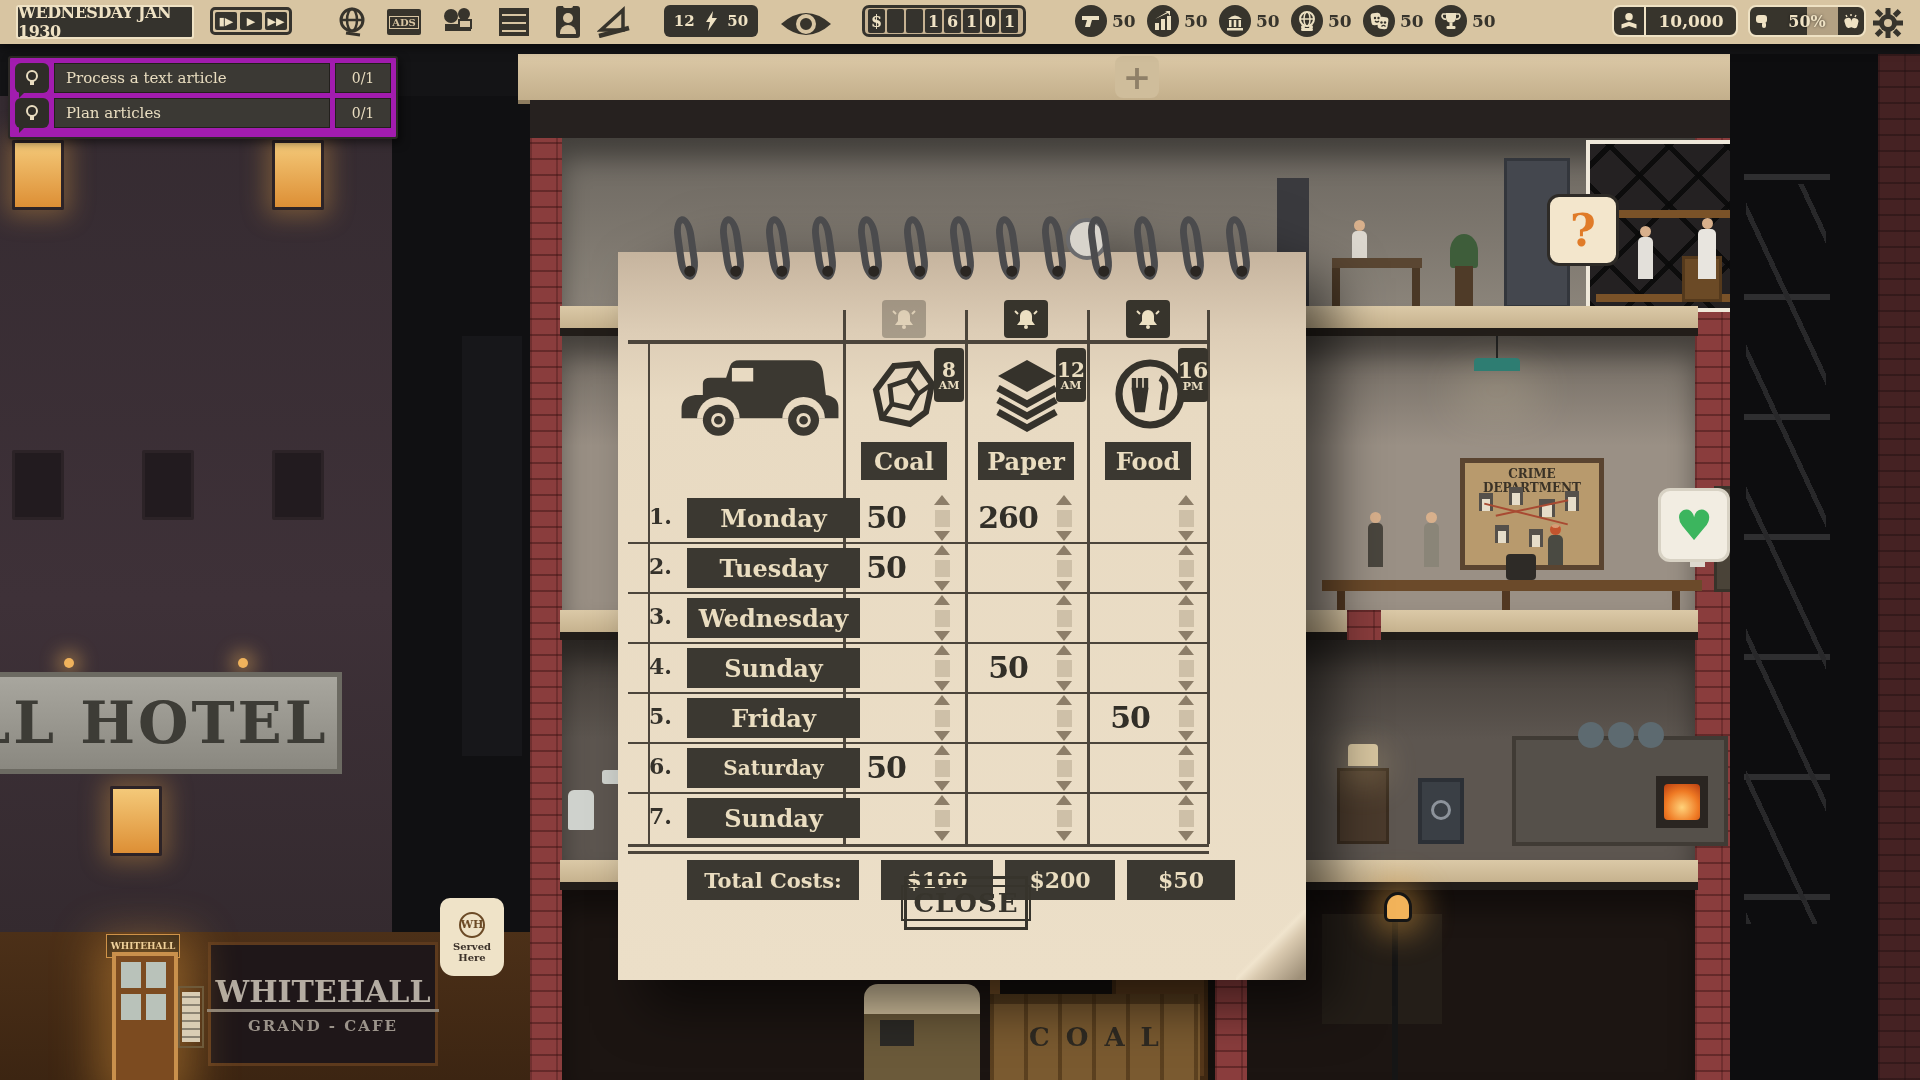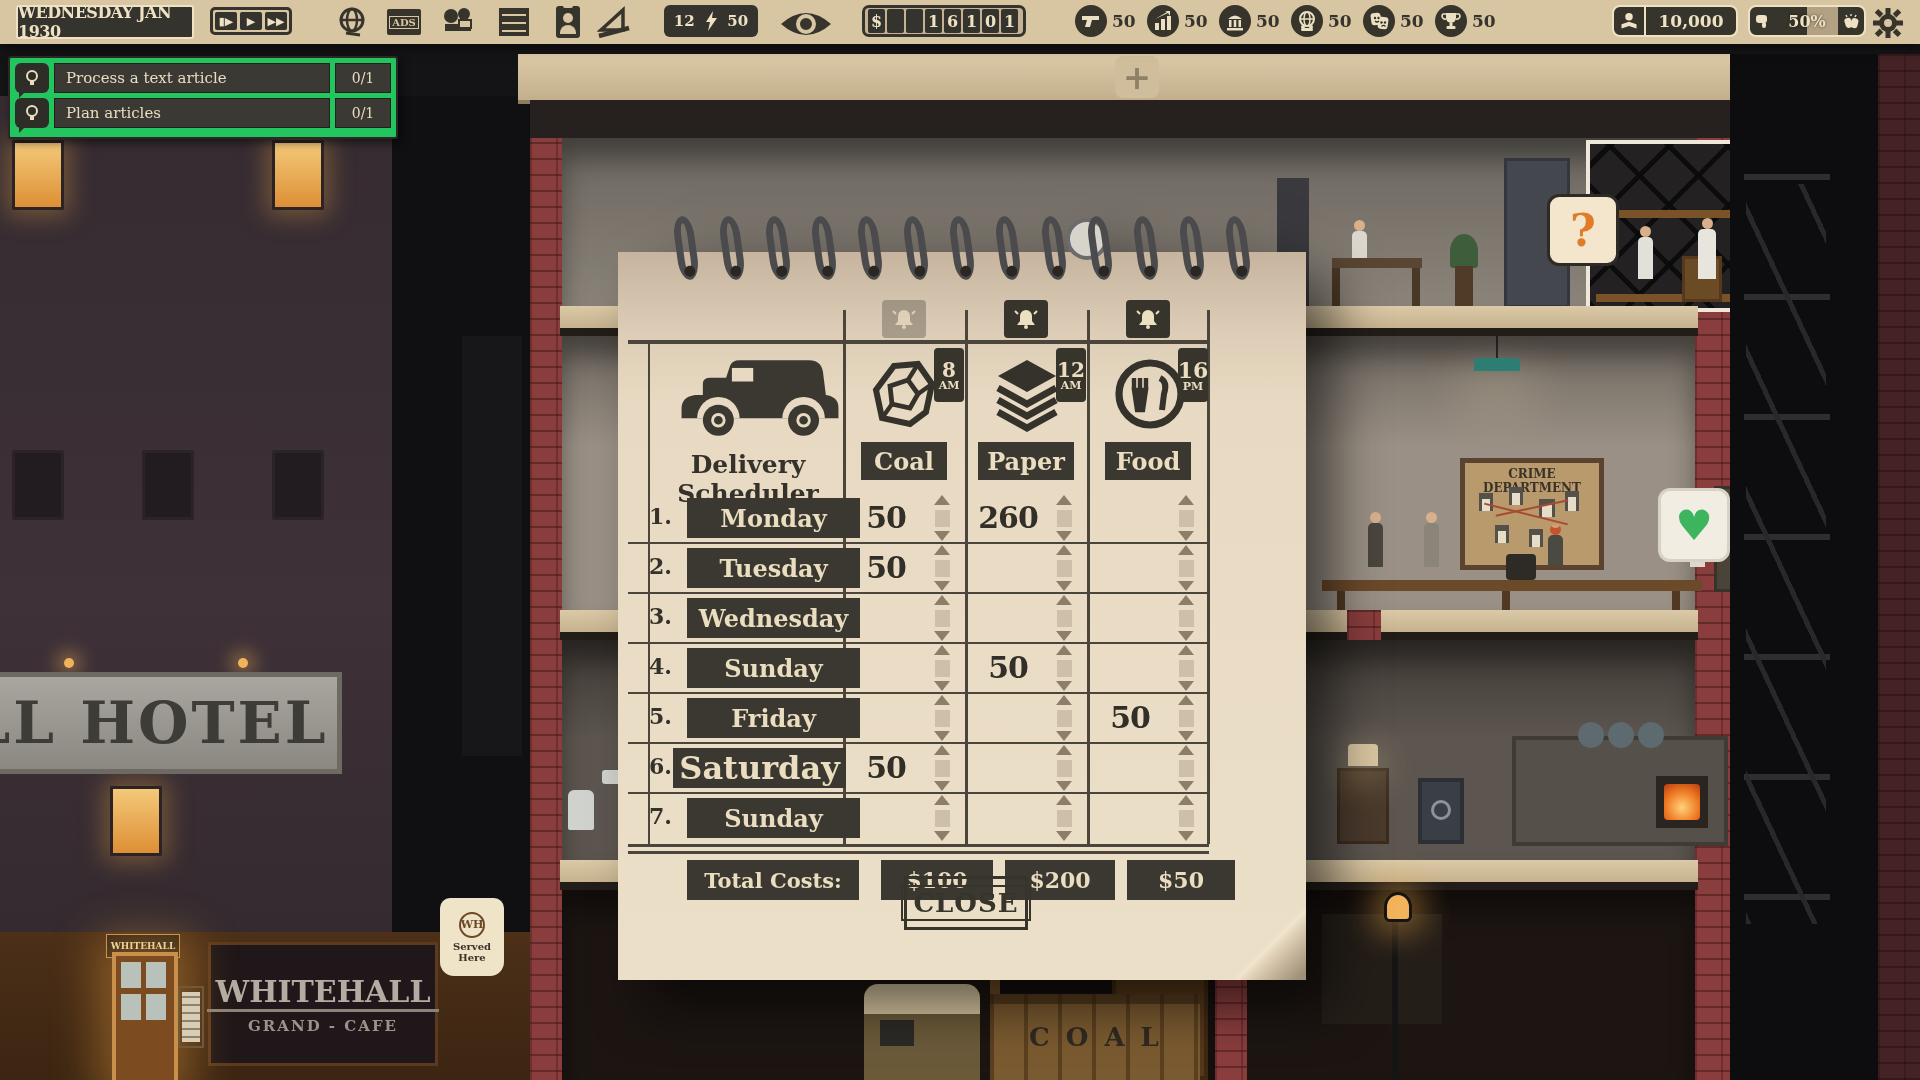--- a/index.html
+++ b/index.html
@@ -22,21 +22,21 @@
   .moneybox{position:absolute;left:862px;top:5px;width:164px;height:32px;background:#c6b292;border:3px solid #35332d;
             border-radius:7px;display:flex;align-items:center;gap:2px;padding:0 3px;box-sizing:border-box}
   .mcell{width:17px;height:24px;background:#35332d;border-radius:2px;color:#efe2c4;font-weight:bold;font-size:16px;
          display:flex;align-items:center;justify-content:center}
   .cat{position:absolute;top:5px;display:flex;align-items:center;gap:5px}
   .catcircle{width:32px;height:32px;border-radius:50%;background:#37342c;display:flex;align-items:center;justify-content:center}
   .catval{font-size:17px;font-weight:bold;color:#37342c}
   .pillbox{position:absolute;top:5px;height:32px;background:#37342c;border:2px solid #efe2c4;border-radius:8px;
            display:flex;align-items:center;box-sizing:border-box;color:#efe2c4;font-weight:bold}
   
-  .quests{position:absolute;left:8px;top:56px;width:376px;background:#22c55e;border:2px solid #2b2925;
+  .quests{position:absolute;left:8px;top:56px;width:376px;background:#a21caf;border:2px solid #2b2925;
           border-radius:3px;padding:5px;z-index:50;box-shadow:3px 4px 8px rgba(0,0,0,.5)}
   .qrow{display:grid;grid-template-columns:34px 1fr 56px;gap:5px;height:30px;margin-bottom:5px}
   .qrow:last-child{margin-bottom:4px}
   .qicon{background:#2f2d28;border-radius:6px;display:flex;align-items:center;justify-content:center;position:relative}
   .qicon::after{content:"";position:absolute;left:4px;bottom:-5px;border:5px solid transparent;border-top-color:#2f2d28;border-left-color:#2f2d28}
   .qlabel{background:#3b3934;color:#e9ddc0;font-size:15px;display:flex;align-items:center;padding-left:12px;
           box-shadow:inset 0 0 0 1px #22201c}
   .qprog{background:#3b3934;color:#e9ddc0;font-size:14px;display:flex;align-items:center;justify-content:center;
          box-shadow:inset 0 0 0 1px #22201c}
   
@@ -520,21 +520,20 @@
       <svg class="abs" style="left:50px;top:95px" width="184" height="100" viewBox="0 0 190 100">
         <path d="M14 62 Q14 50 28 48 L36 48 L36 36 Q36 30 44 30 L60 30 L64 18 Q66 12 74 12 L146 12 Q158 12 160 24 L163 48 Q176 50 176 61 L176 72 L14 72 Z" fill="#3b3831"></path>
         <rect x="66" y="20" width="22" height="14" fill="#e8dac2"></rect>
         <path d="M30 72 a22 22 0 0 1 44 0 Z" fill="#e8dac2"></path>
         <path d="M118 72 a22 22 0 0 1 44 0 Z" fill="#e8dac2"></path>
         <circle cx="52" cy="74" r="16" fill="#3b3831"></circle>
           <circle cx="52" cy="74" r="6" fill="none" stroke="#e8dac2" stroke-width="3"></circle>
         <circle cx="140" cy="74" r="16" fill="#3b3831"></circle>
           <circle cx="140" cy="74" r="6" fill="none" stroke="#e8dac2" stroke-width="3"></circle>
       </svg>
-      <div class="abs" style="left:30px;top:198px;width:200px;text-align:center;font-size:25px;font-weight:bold;color:#35322b">Delivery Scheduler</div>
 
       <div class="bellbox" style="left:264px;top:48px;opacity:.32">
         <svg width="26" height="22" viewBox="0 0 26 22">
             <path d="M13 2 a6 6 0 0 1 6 6 v5 l3 4 H4 l3-4 V8 a6 6 0 0 1 6-6 z" fill="#ece0c2"></path>
             <circle cx="13" cy="19" r="2" fill="#ece0c2"></circle>
             <line x1="2" y1="3" x2="5" y2="6" stroke="#ece0c2" stroke-width="2"></line>
             <line x1="24" y1="3" x2="21" y2="6" stroke="#ece0c2" stroke-width="2"></line>
           </svg>
       </div>
       <div class="bellbox" style="left:386px;top:48px">
@@ -655,21 +654,21 @@
         <span class="cellval" style="left:192px;top:7px;width:82px"></span>
         <div class="stepper" style="left:279px;top:2px"></div>
         <span class="cellval" style="left:314px;top:7px;width:82px"></span>
         <div class="stepper" style="left:401px;top:2px"></div>
         <span class="cellval" style="left:436px;top:7px;width:82px">50</span>
         <div class="stepper" style="left:523px;top:2px"></div>
       </div>
       <div class="abs" style="left:35px;top:491px;width:591px;height:50px">
         <div class="tline" style="left:-25px;top:49px;width:581px;height:2px"></div>
         <span class="abs" style="left:-4px;top:10px;font-size:22px;font-weight:bold;color:#35322b">6.</span>
-        <div class="darkbox" style="left:20px;top:5px;width:173px;height:40px;font-size:32px">
+        <div class="darkbox" style="left:34px;top:5px;width:173px;height:40px;font-size:20px">
             <span>Saturday</span>
           </div>
         <span class="cellval" style="left:192px;top:7px;width:82px">50</span>
         <div class="stepper" style="left:279px;top:2px"></div>
         <span class="cellval" style="left:314px;top:7px;width:82px"></span>
         <div class="stepper" style="left:401px;top:2px"></div>
         <span class="cellval" style="left:436px;top:7px;width:82px"></span>
         <div class="stepper" style="left:523px;top:2px"></div>
       </div>
       <div class="abs" style="left:35px;top:541px;width:591px;height:50px">

